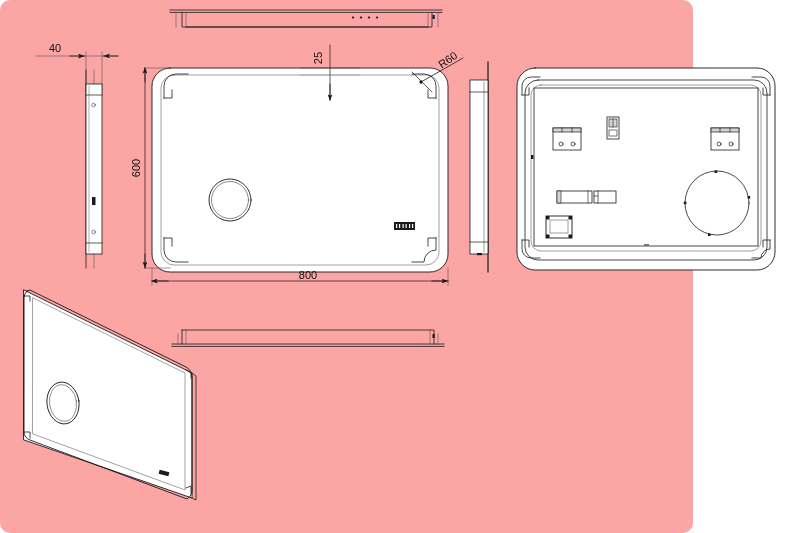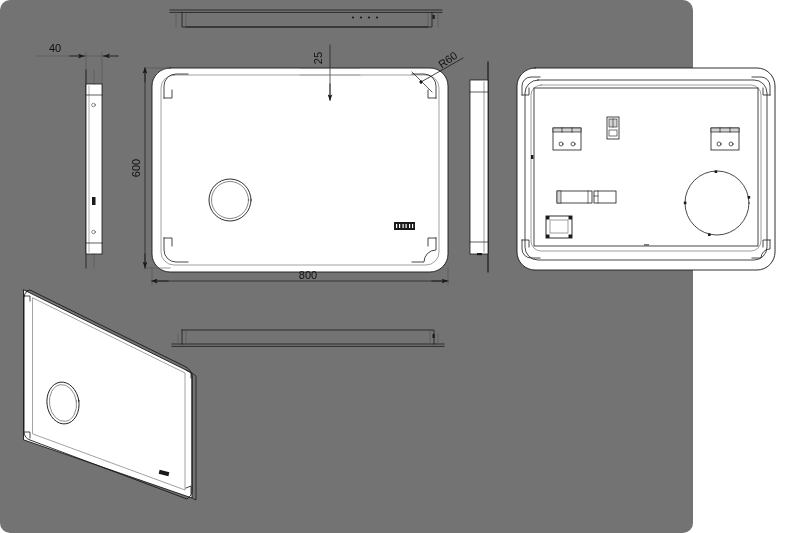--- a/index.html
+++ b/index.html
@@ -1,19 +1,19 @@
 <!DOCTYPE html>
 <html><head>
 <meta charset="utf-8">
 <style>
   html,body{margin:0;padding:0;background:#ffffff;}
   body{width:800px;height:533px;overflow:hidden;
        font-family:"Liberation Sans", sans-serif;
        color:#1a1a1a;-webkit-font-smoothing:none;}
-  #sheet{position:relative;width:693px;height:533px;background:#737373;border-radius:10px;}
+  #sheet{position:relative;width:693px;height:533px;background:#fca5a5;border-radius:10px;}
   #sheet svg{position:absolute;left:0;top:0;}
   .dimtxt{font-family:"Liberation Sans", sans-serif;font-size:11px;fill:#111;}
 </style>
 </head>
 <body>
 
 <div id="sheet">
 
 <svg width="800" height="533" viewBox="0 0 800 533" xmlns="http://www.w3.org/2000/svg">
 

